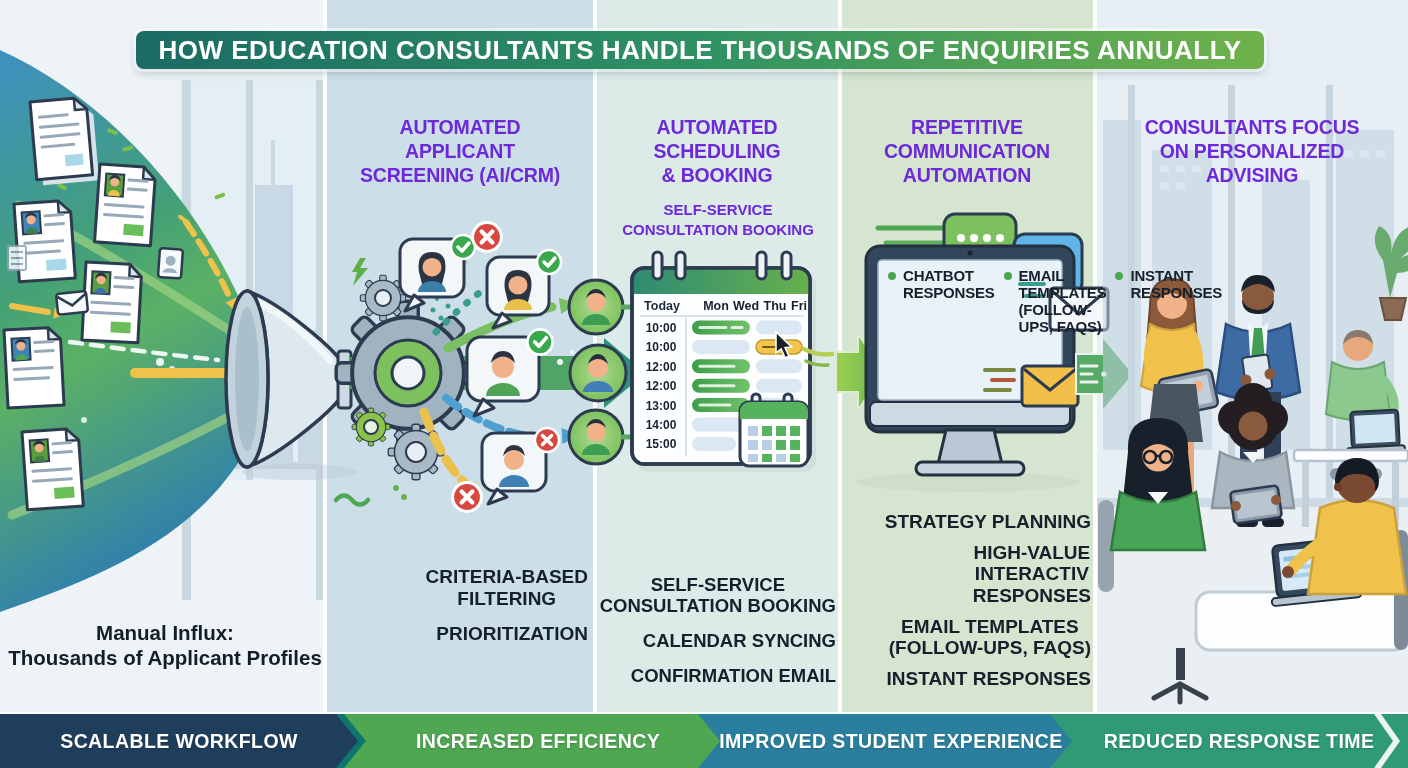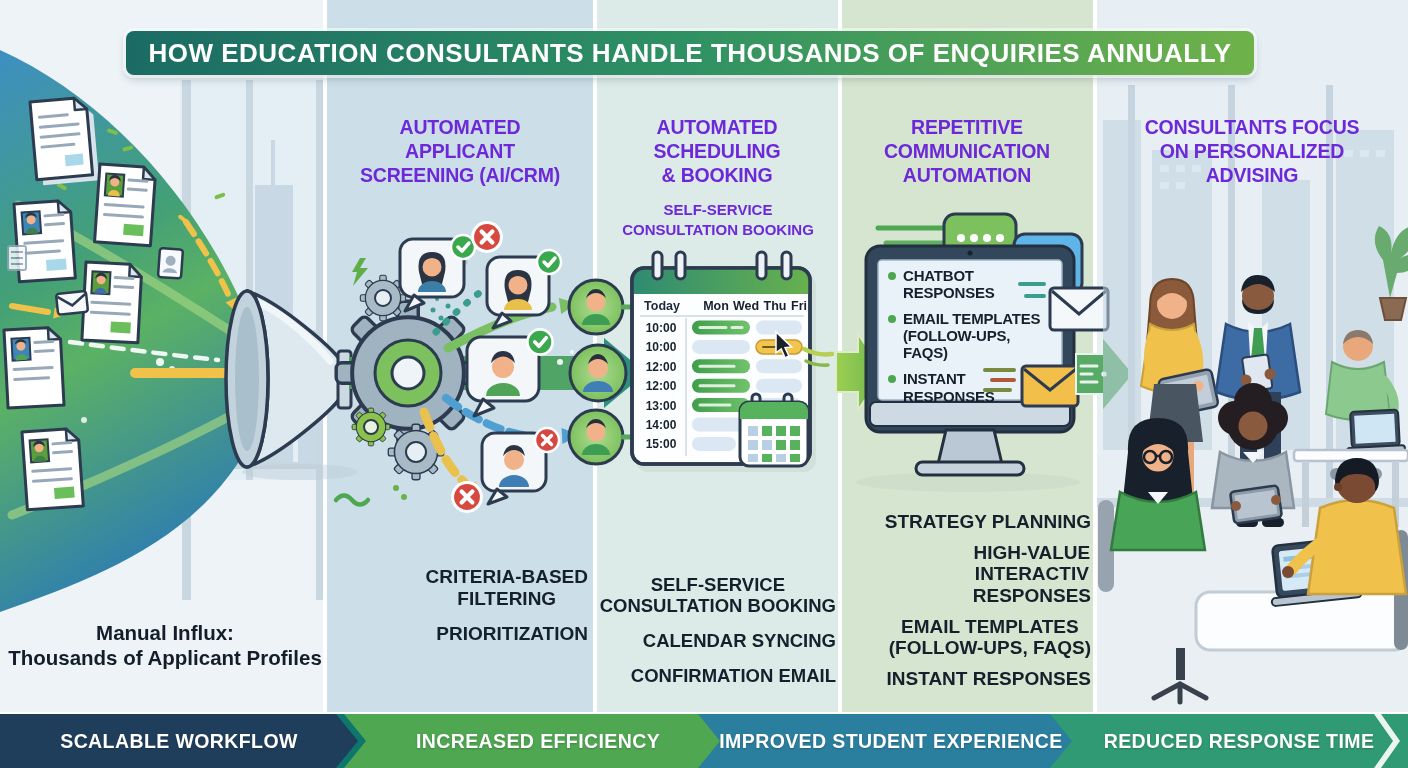--- a/index.html
+++ b/index.html
@@ -22,26 +22,26 @@
   #h5{left:1122px;top:116px;width:260px;}
   #sub3{left:607px;top:200px;width:222px;font-size:15px;font-weight:800;line-height:1.3;}
   .items{position:absolute;z-index:3;display:flex;flex-direction:column;align-items:flex-end;}
   .item{color:#15202c;font-weight:800;text-align:center;white-space:pre-line;line-height:1.14;}
   #items2{left:332px;top:566px;width:256px;gap:14px;}
   #items2 .item{font-size:19px;}
   #items3{left:599px;top:574px;width:237px;gap:14px;}
   #items3 .item{font-size:18.5px;}
   #items4{left:845px;top:511px;width:246px;gap:9px;}
   #items4 .item{font-size:19px;}
-  #screenlist{left:888px;top:267px;width:168px;z-index:3;position:absolute;display:flex;flex-direction:column;gap:9px;}
+  #screenlist{left:888px;top:267px;width:168px;z-index:3;position:absolute;display:flex;flex-direction:row;gap:9px;}
   .srow{display:flex;gap:7px;text-align:left;}
   .sdot{width:8px;height:8px;border-radius:50%;background:#4da750;margin-top:5px;flex:none;}
   .srow .item{text-align:left;font-size:15px;letter-spacing:-.2px;}
   #caption{left:2px;top:620px;width:326px;font-size:20.5px;font-weight:700;line-height:1.24;color:#141e2a;}
-  .title{position:absolute;left:126px;top:31px;width:1128px;height:44px;z-index:5;display:flex;align-items:center;justify-content:center;
+  .title{position:absolute;left:136px;top:31px;width:1128px;height:38px;z-index:5;display:flex;align-items:center;justify-content:center;
     background:linear-gradient(90deg,#1b6b64,#2f9163,#6fb24a);border-radius:8px;
     box-shadow:0 0 0 3px rgba(255,255,255,.55),0 4px 9px rgba(30,60,70,.25);
     color:#fff;font-size:26px;font-weight:800;letter-spacing:.5px;white-space:nowrap;text-align:right;}
   .footer{position:absolute;left:0;top:714px;width:1408px;height:54px;z-index:4;background:#0f766e;}
   .seg{position:absolute;top:0;height:54px;display:flex;align-items:center;justify-content:center;color:#fff;
     font-size:19.5px;font-weight:800;letter-spacing:.4px;text-shadow:0 1px 2px rgba(0,0,0,.22);}
   .seg1{left:0;width:358px;clip-path:polygon(0 0,calc(100% - 22px) 0,100% 50%,calc(100% - 22px) 100%,0 100%);}
   .segm{clip-path:polygon(0 0,calc(100% - 22px) 0,100% 50%,calc(100% - 22px) 100%,0 100%,22px 50%);padding-left:10px;}
   .seg2{left:344px;width:368px;}
   .seg3{left:698px;width:366px;}

